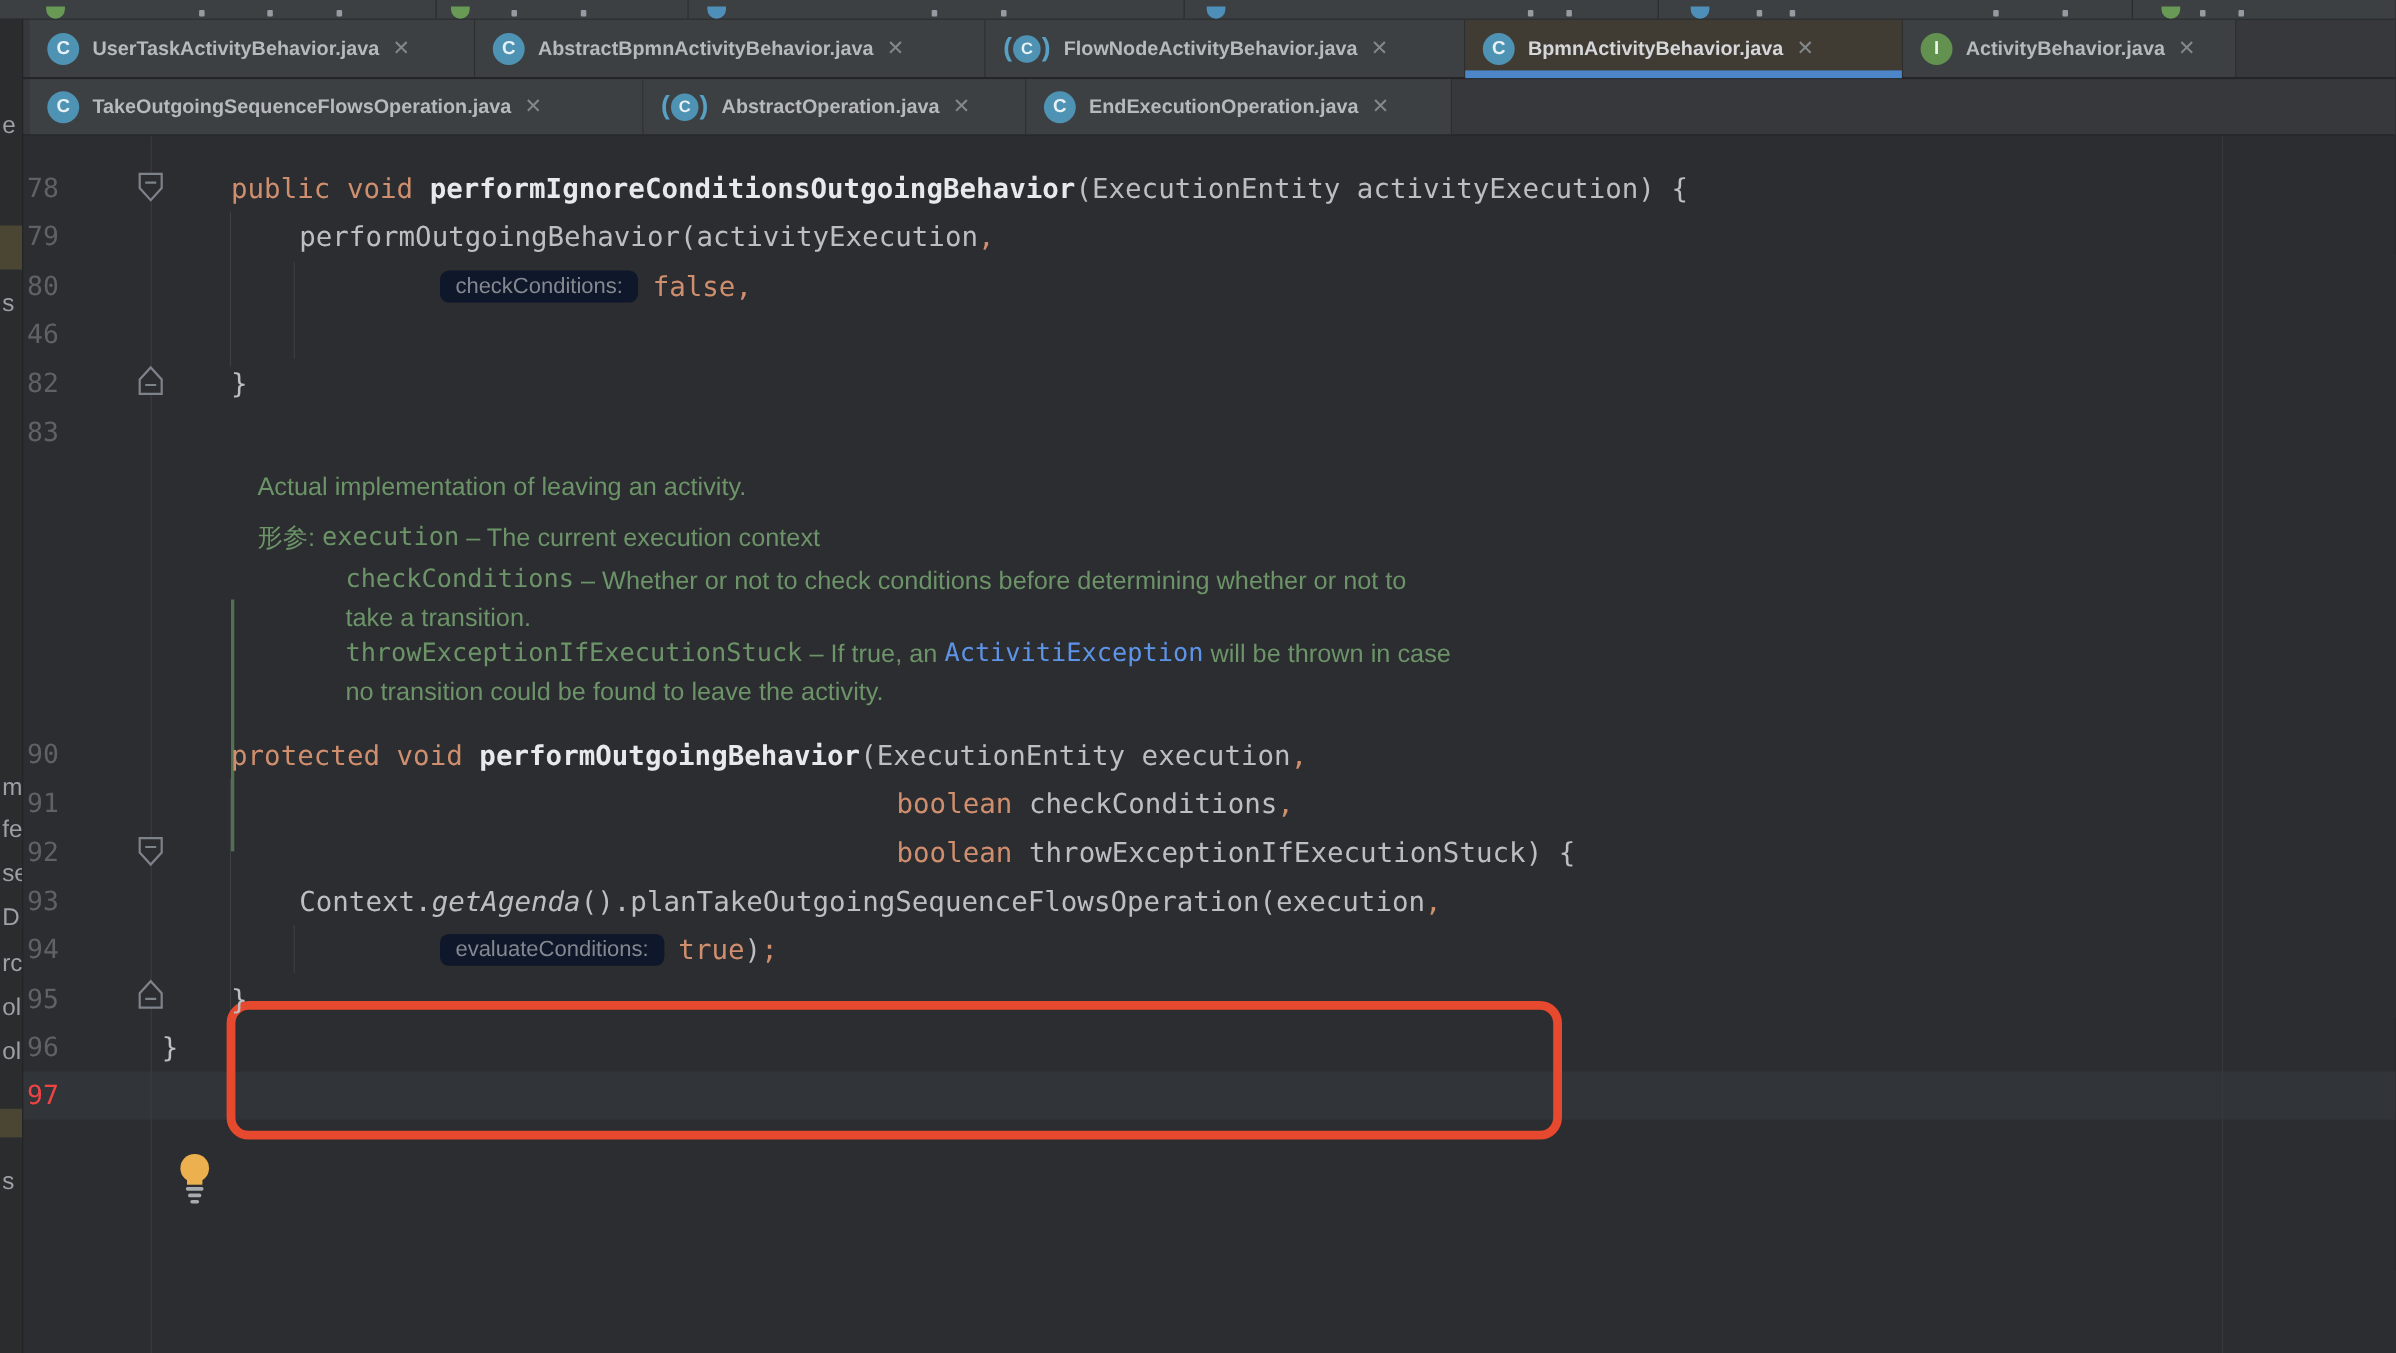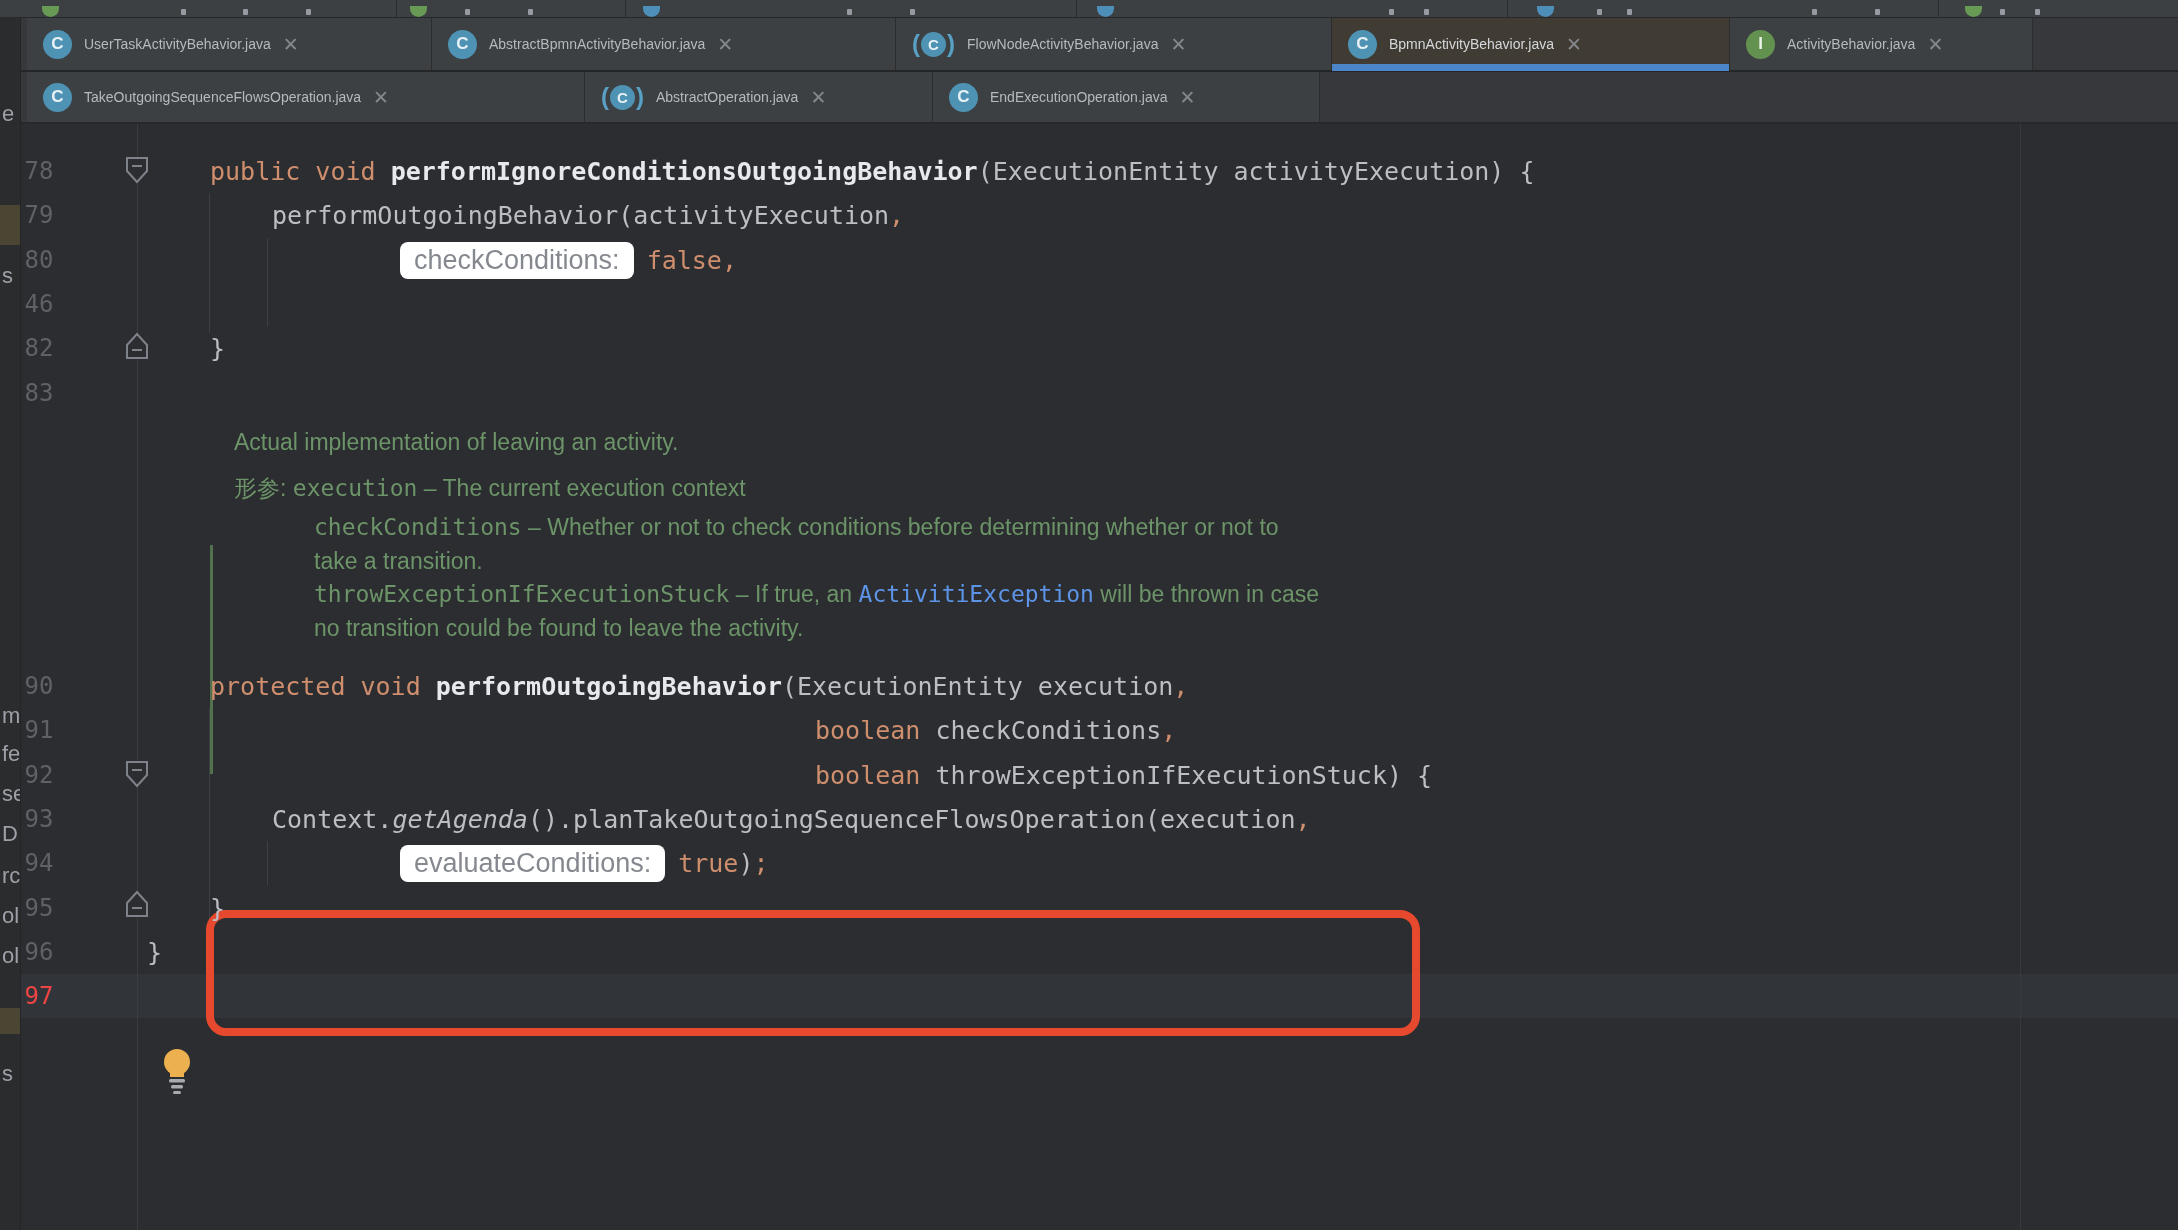--- a/index.html
+++ b/index.html
@@ -11,21 +11,21 @@
   .row0 .dot{position:absolute;top:6px;width:17px;height:11px;border-radius:0 0 9px 9px;}
   .row0 .frag{position:absolute;top:9px;width:5px;height:6px;background:#979AA0;border-radius:1px;}
   .tabrow{position:absolute;left:20px;width:2158px;background:#36383B;}
   .row1{top:18px;height:52px;border-bottom:2px solid #232527;}
   .row2{top:72px;height:50px;border-bottom:2px solid #26282A;}
   .tab{position:absolute;top:0;height:100%;background:#3D4043;display:flex;align-items:center;
        padding:0;box-sizing:border-box;border-right:1px solid #2B2D2F;cursor:default;}
   .tab.selected{background:#403C33;}
   .tab.selected::after{content:"";position:absolute;left:0;right:0;bottom:-1px;height:7px;background:#4C86C8;}
   .tab .pad{width:16px;flex:0 0 auto;}
-  .tab .label{font-size:14px;color:#B6B9BD;white-space:nowrap;margin:0 12px 0 12px;}
+  .tab .label{font-size:18px;color:#B6B9BD;white-space:nowrap;margin:0 12px 0 12px;font-weight:bold;}
   .tab.selected .label{color:#D5D7DB;}
   .tab .close{font-size:19px;color:#84878B;margin-right:4px;}
   .cicon{width:29px;height:29px;border-radius:50%;display:flex;align-items:center;justify-content:center;
          font-size:17px;font-weight:bold;color:#E8F1F5;flex:0 0 auto;}
   .cicon.class{background:#4E93B4;}
   .cicon.interface{background:#639250;color:#ECF3E8;}
   .abswrap{display:flex;align-items:center;flex:0 0 auto;color:#58A0C4;font-size:24px;font-weight:bold;}
   .abswrap .cicon{width:25px;height:25px;font-size:15px;margin:0 1px;}
   
   .editor{position:absolute;left:0;top:124px;width:2178px;height:1106px;background:#2B2D30;}
@@ -36,21 +36,21 @@
   .marginline{position:absolute;left:2020px;top:0;width:1px;height:1106px;background:#36393D;}
   .curline{position:absolute;left:21px;top:850px;width:2157px;height:44px;background:#313438;}
   .gutter-num{position:absolute;left:20px;width:38px;height:44px;line-height:44px;text-align:center;
               font-family:"DejaVu Sans Mono",monospace;font-size:24px;color:#5E6267;}
   .gutter-num.current{color:#ef4444;}
   .codeline{position:absolute;height:44px;display:flex;align-items:center;white-space:pre;
             font-family:"DejaVu Sans Mono",monospace;font-size:25px;z-index:10;}
   .codeline.ztop{z-index:50;}
   .run-kw{color:#CF8E6D;} .run-tx{color:#BCBEC4;} .run-de{color:#E7E9EC;font-weight:bold;}
   .run-it{color:#BCBEC4;font-style:italic;}
-  .badge{font-family:"Liberation Sans",sans-serif;font-size:27px;color:#85898F;background:#ffffff;
+  .badge{font-family:"Liberation Sans",sans-serif;font-size:20px;color:#85898F;background:#0f172a;
          border-radius:8px;padding:3px 14px;margin-right:13px;}
   .docline{position:absolute;height:34px;display:flex;align-items:center;white-space:pre;font-size:23px;z-index:10;}
   .run-dg{color:#6C9468;font-family:"Liberation Sans",sans-serif;}
   .run-dm{color:#6C9468;font-family:"DejaVu Sans Mono",monospace;}
   .run-dl{color:#5E94E8;font-family:"DejaVu Sans Mono",monospace;}
   .docbar{position:absolute;left:210px;top:421px;width:3px;height:229px;background:#54714F;}
   .iguide{position:absolute;width:1px;background:#3D4044;}
   .foldmark{position:absolute;left:124px;z-index:20;}
   .redbox{position:absolute;left:206px;top:786px;width:1214px;height:126px;border:8px solid #E6492D;
           border-radius:20px;box-sizing:border-box;z-index:40;}

